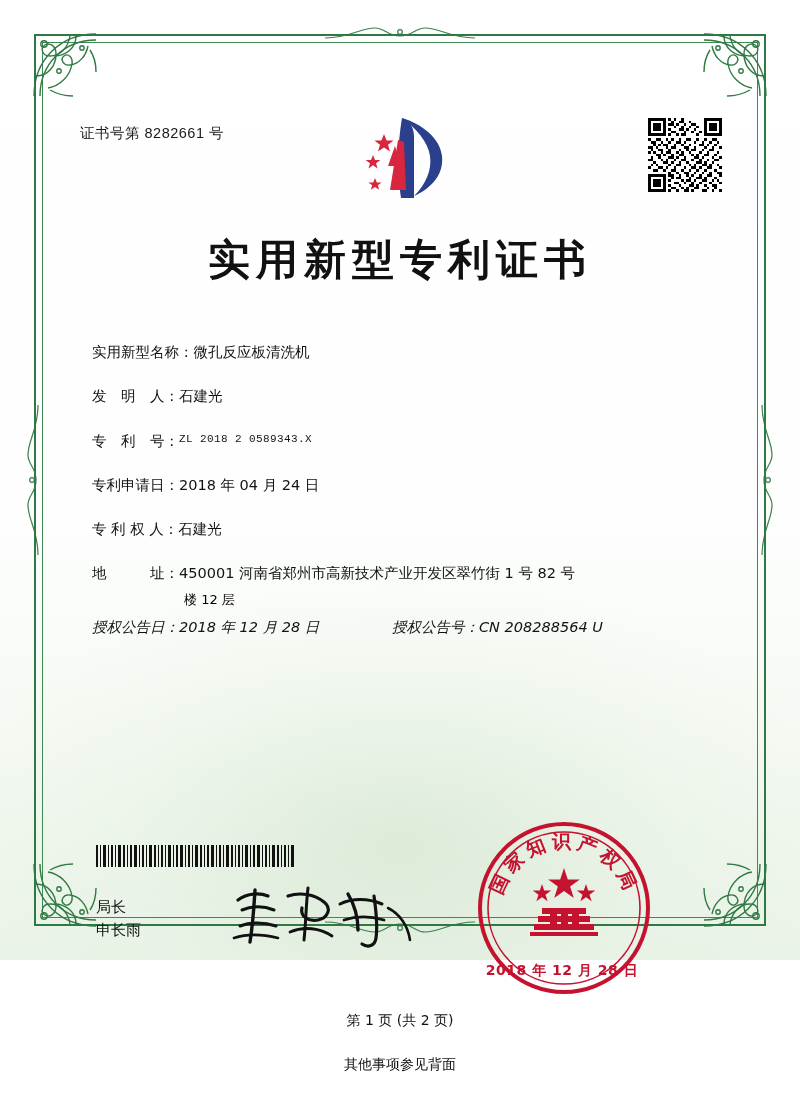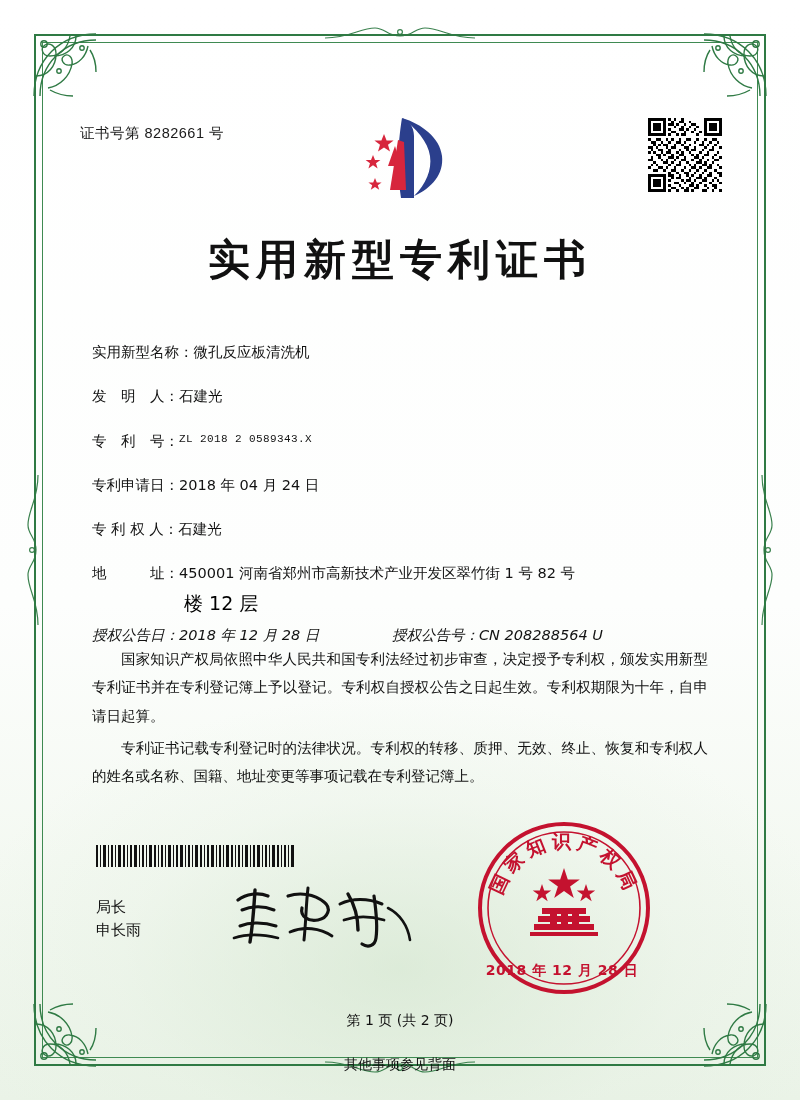--- a/index.html
+++ b/index.html
@@ -10,21 +10,21 @@
     width: 800px;
     height: 1100px;
     background: #ffffff;
     font-family: "Liberation Serif", "DejaVu Serif", serif;
     overflow: hidden;
   }
 
   .page {
     position: relative;
     width: 800px;
-    height: 1100px;
+    height: 960px;
     background:
       radial-gradient(ellipse 620px 380px at 50% 88%, rgba(205,226,200,0.55) 0%, rgba(225,238,222,0.25) 45%, rgba(255,255,255,0) 72%),
       linear-gradient(180deg, #ffffff 0%, #fdfefd 55%, #f4f9f2 78%, #eaf3e7 100%);
     box-sizing: border-box;
   }
 
   
   .border-outer {
     position: absolute;
     left: 34px; top: 34px; right: 34px; bottom: 34px;
@@ -134,21 +134,21 @@
     letter-spacing: 0.4px;
   }
 
   .field-row.two-col { justify-content: flex-start; }
   .field-row .col-a { display: flex; flex: 0 0 300px; }
   .field-row .col-b { display: flex; flex: 1 1 auto; }
 
   .addr-second {
     margin-left: 0;
     padding-left: 92px;
-    font-size: 19px;
+    font-size: 13px;
     margin-top: 2px;
     font-family: "DejaVu Sans", "Liberation Sans", sans-serif;
   }
 
   
   .paragraphs {
     position: absolute;
     left: 92px;
     top: 645px;
     width: 616px;
@@ -615,24 +615,20 @@
         <span class="field-label">授权公告日：</span>
         <span class="field-value">2018 年 12 月 28 日</span>
       </span>
       <span class="col-b">
         <span class="field-label">授权公告号：</span>
         <span class="field-value">CN 208288564 U</span>
       </span>
     </div>
   </div>
 
-  <div class="paragraphs">
-    <p>国家知识产权局依照中华人民共和国专利法经过初步审查，决定授予专利权，颁发实用新型专利证书并在专利登记簿上予以登记。专利权自授权公告之日起生效。专利权期限为十年，自申请日起算。</p>
-    <p>专利证书记载专利登记时的法律状况。专利权的转移、质押、无效、终止、恢复和专利权人的姓名或名称、国籍、地址变更等事项记载在专利登记簿上。</p>
-  </div>
 
   <div class="barcode">
     <svg viewBox="0 0 200 22" shape-rendering="crispEdges">
       <g fill="#111">
         <rect x="0" y="0" width="2" height="22"></rect>
           <rect x="4" y="0" width="1" height="22"></rect>
         <rect x="7" y="0" width="3" height="22"></rect>
           <rect x="12" y="0" width="1" height="22"></rect>
         <rect x="15" y="0" width="2" height="22"></rect>
           <rect x="19" y="0" width="1" height="22"></rect>

